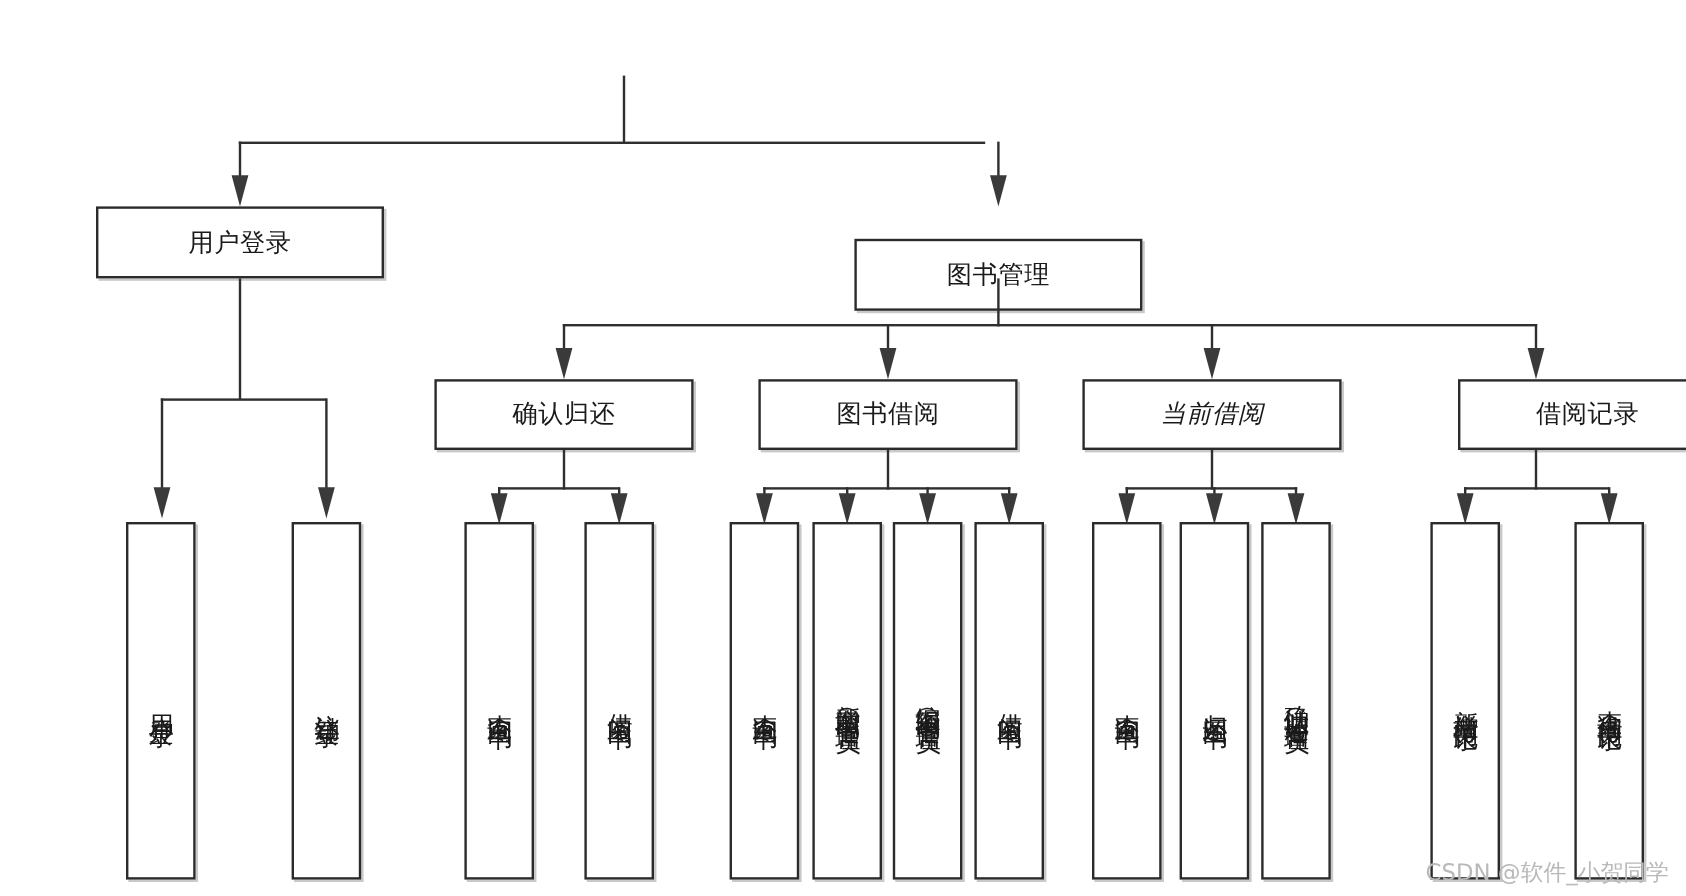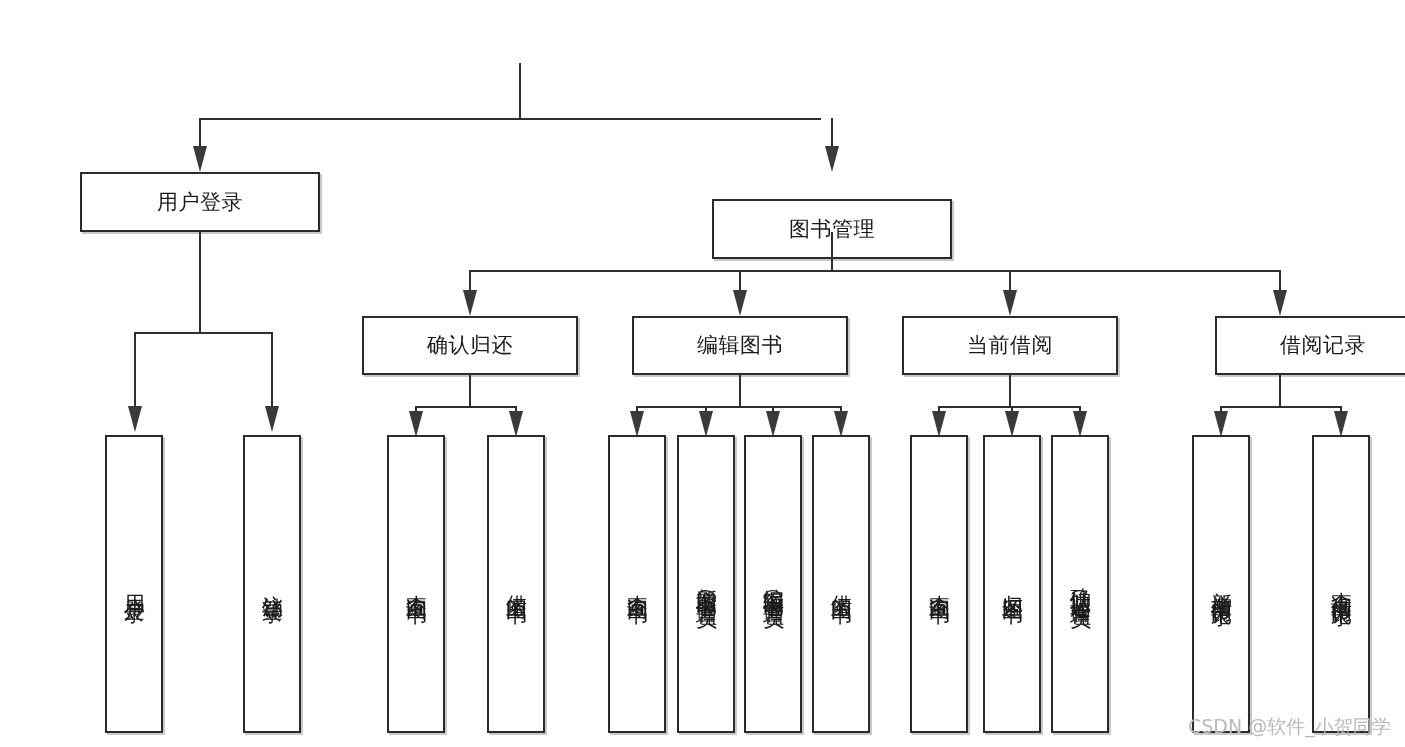--- a/index.html
+++ b/index.html
@@ -125,23 +125,23 @@
   <div class="arrow" style="left:733px; top:290px;"></div>
   <div class="vline" style="left:1009px; top:270px; width:2px; height:22px;"></div>
   <div class="arrow" style="left:1003px; top:290px;"></div>
   <div class="vline" style="left:1279px; top:270px; width:2px; height:22px;"></div>
   <div class="arrow" style="left:1273px; top:290px;"></div>
 
   <div class="node horiz" style="left:362px; top:316px; width:216px; height:59px;">
     <span class="label">确认归还</span>
   </div>
   <div class="node horiz" style="left:632px; top:316px; width:216px; height:59px;">
-    <span class="label">编辑图书</span>
-  </div>
-  <div class="node horiz" style="left:902px; top:316px; width:216px; height:59px;">
+    <span class="label">图书借阅</span>
+  </div>
+  <div class="node horiz" style="left:902px; top:316px; width:216px; height:59px;font-style:italic;">
     <span class="label">当前借阅</span>
   </div>
   <div class="node horiz" style="left:1172px; top:316px; width:216px; height:59px;margin-left:43px;">
     <span class="label">借阅记录</span>
   </div>
 
   <div class="vline" style="left:469px; top:375px; width:2px; height:33px;"></div>
   <div class="hline" style="left:415px; top:406px; width:101px; height:2px;"></div>
   <div class="vline" style="left:415px; top:406px; width:2px; height:10px;"></div>
   <div class="arrow" style="left:409px; top:411px;"></div>

